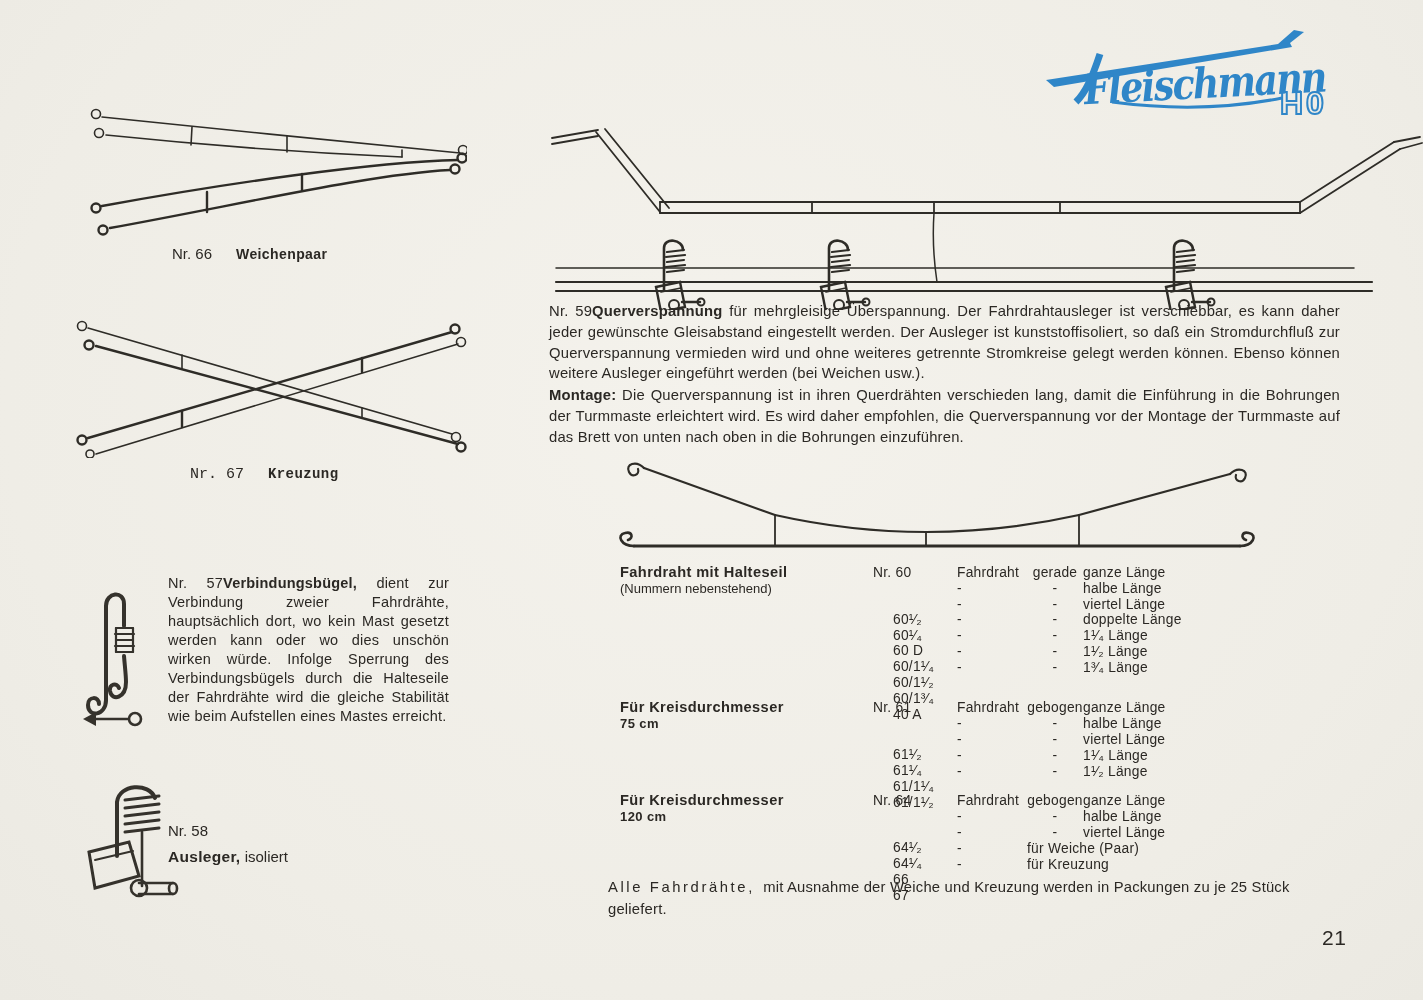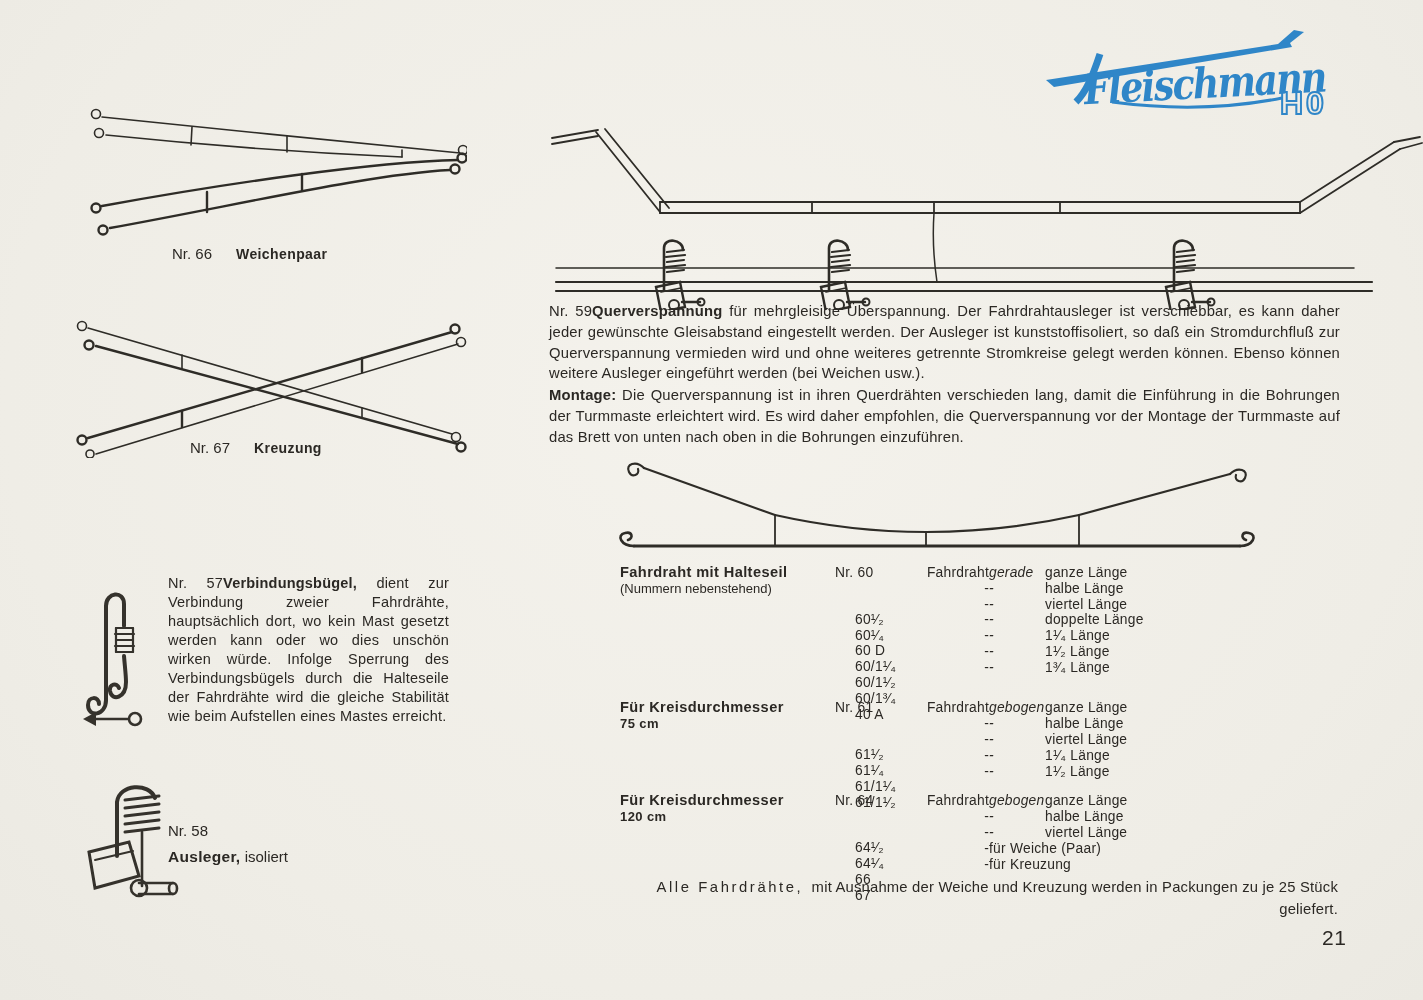--- a/index.html
+++ b/index.html
@@ -15,33 +15,33 @@
   .cap{white-space:nowrap;font-size:15px;}
   .cap .nm{font-weight:bold;font-size:14px;letter-spacing:0.4px;margin-left:24px;}
   
   .cap58{font-size:15px;line-height:26px;}
   .cap58 b{font-size:15.5px;letter-spacing:0.3px;}
   
   .p59wrap{width:791px;font-size:14.8px;line-height:20.8px;}
   .p59wrap .para + .para{margin-top:1px;}
   
   .ptable{width:730px;}
-  .t-section{display:flex;}
+  .t-section{display:flex;gap:38px;}
   .t-section.s1{margin-bottom:9px;}
   .t-section.s2{margin-bottom:14px;}
   .s-labels{width:215px;flex-shrink:0;}
   .s-label1{font-weight:bold;font-size:14.6px;line-height:15.8px;letter-spacing:0.4px;white-space:nowrap;}
   .s-label2{font-size:13px;line-height:15.8px;white-space:nowrap;}
   .s-label2.bold{font-weight:bold;letter-spacing:0.4px;}
   .t-rows{flex:1;}
   .t-row{display:flex;height:15.8px;line-height:15.9px;font-size:13.8px;letter-spacing:0.25px;white-space:nowrap;}
   .c-num{width:84px;box-sizing:border-box;}
   .t-row.sub .c-num{padding-left:20px;margin-top:31px;}
-  .c-a{width:70px;text-align:right;}
-  .c-b{width:56px;text-align:left;font-style:italic;}
+  .c-a{width:70px;text-align:left;}
+  .c-b{width:56px;text-align:center;}
   .c-d{flex:1;}
   .c-wide{flex:1;}
   .c-rest{flex:1;}
   
   .note{width:690px;font-size:14.8px;line-height:21.5px;letter-spacing:0.2px;}
   .note .spread{letter-spacing:2.6px;margin-right:4px;}
   .pageno{font-size:21px;letter-spacing:0.5px;}
   
   .p57{width:281px;font-size:14.5px;line-height:19px;}
 </style>
@@ -111,21 +111,21 @@
           <path d="M300,42 L300,56"></path>
       </g>
       <g stroke-width="1.6">
         <path d="M34,138 L396,28"></path>
         <circle cx="28" cy="138" r="4"></circle>
           <circle cx="399" cy="26" r="4.5"></circle>
       </g>
     </svg>
   </div>
 
-  <div class="abs cap" style="left:190px;top:439px;">
+  <div class="abs cap" style="left:190px;top:466px;font-family:Liberation Mono, monospace;">
     <span>Nr. 67</span><span class="nm">Kreuzung</span>
   </div>
 
   <div class="abs" style="left:76px;top:572px;">
     <svg width="90" height="170" viewBox="0 0 90 170" stroke="#35322c" fill="none" stroke-linecap="round">
       <g stroke-width="4">
         <path d="M30,128 L30,34 C30,20 48,18 48,32 L48,54"></path>
         <path d="M48,84 C49,96 50,104 50,110 C50,126 36,130 34,119 C33,112 41,110 43,116"></path>
         <path d="M30,128 C30,144 12,146 12,133 C12,124 23,124 23,132"></path>
       </g>
@@ -388,19 +388,19 @@
           </div>
         <div class="t-row sub">
             <span class="c-num">67</span>
             <span class="c-a">-</span>
             <span class="c-rest">für Kreuzung</span>
           </div>
       </div>
     </div>
   </div>
 
-  <div class="abs note" style="left:648px;top:877px;text-align:right;">
+  <div class="abs note" style="left:608px;top:877px;">
     <span class="spread">Alle Fahrdrähte,</span><span> mit Ausnahme der Weiche und Kreuzung werden in Packungen zu je 25 Stück geliefert.</span>
   </div>
 
   <div class="abs pageno" style="left:1322px;top:926px;">21</div>
 
 </div>
 
 </body></html>

